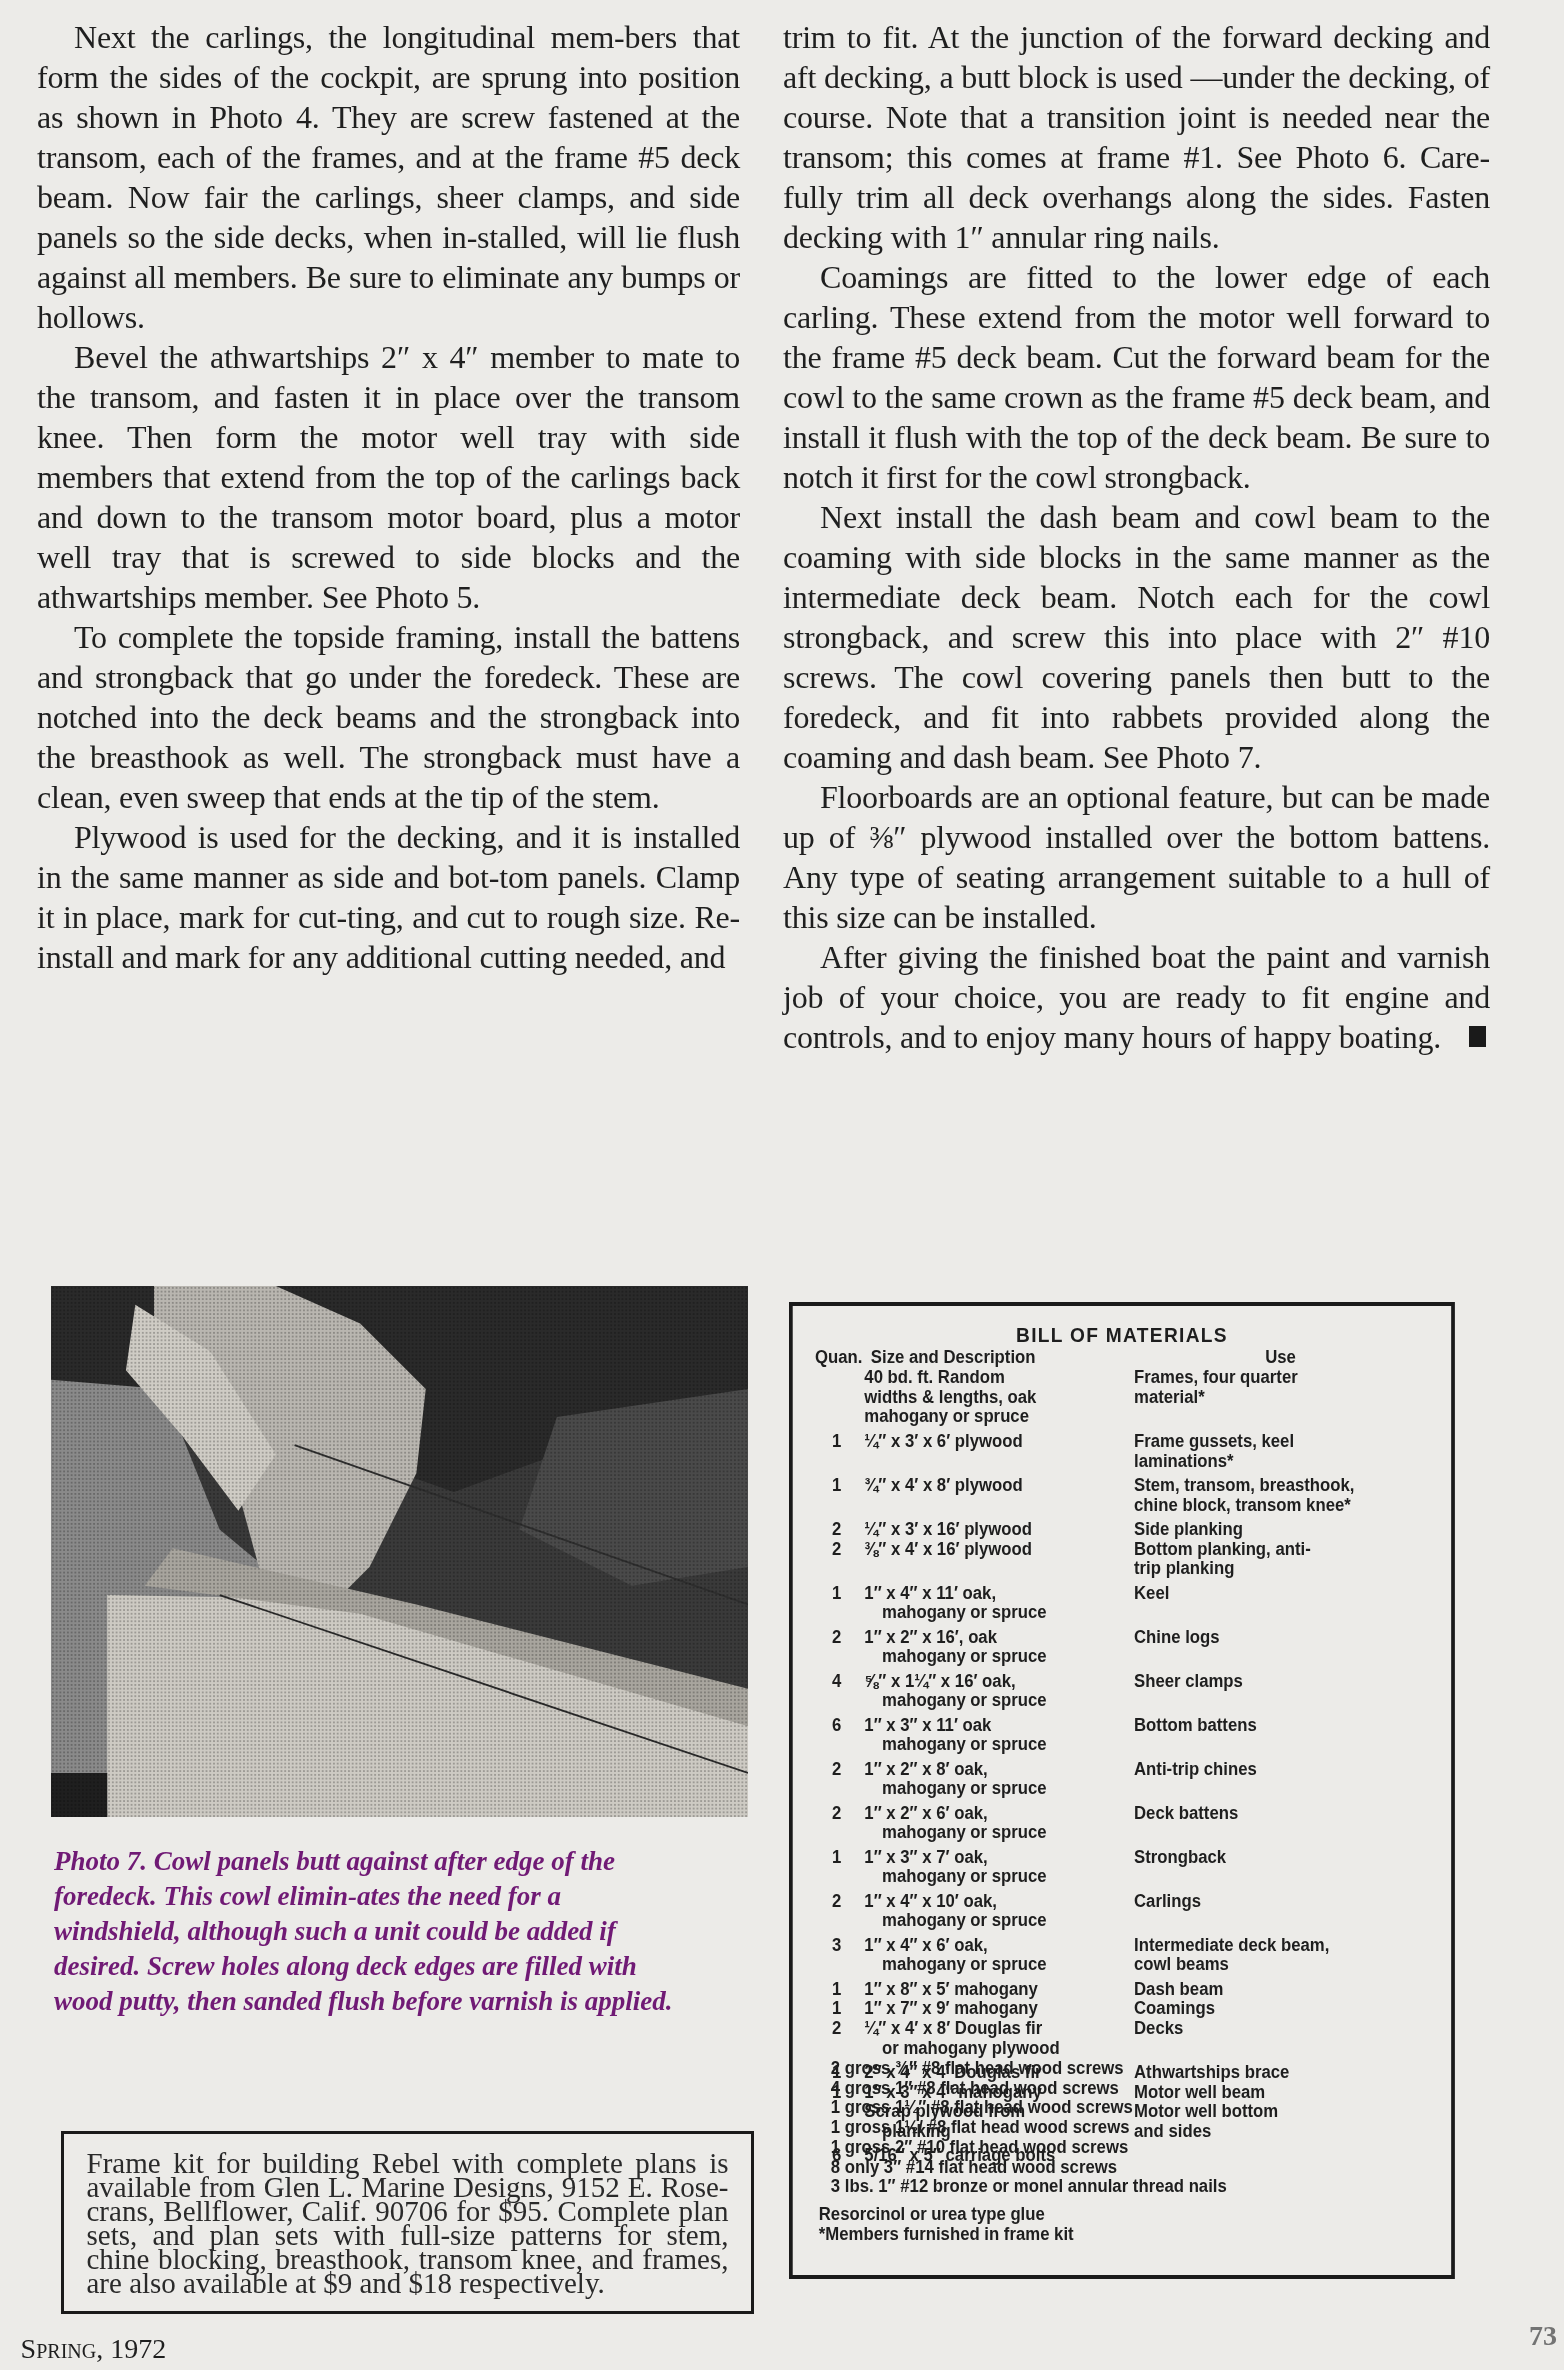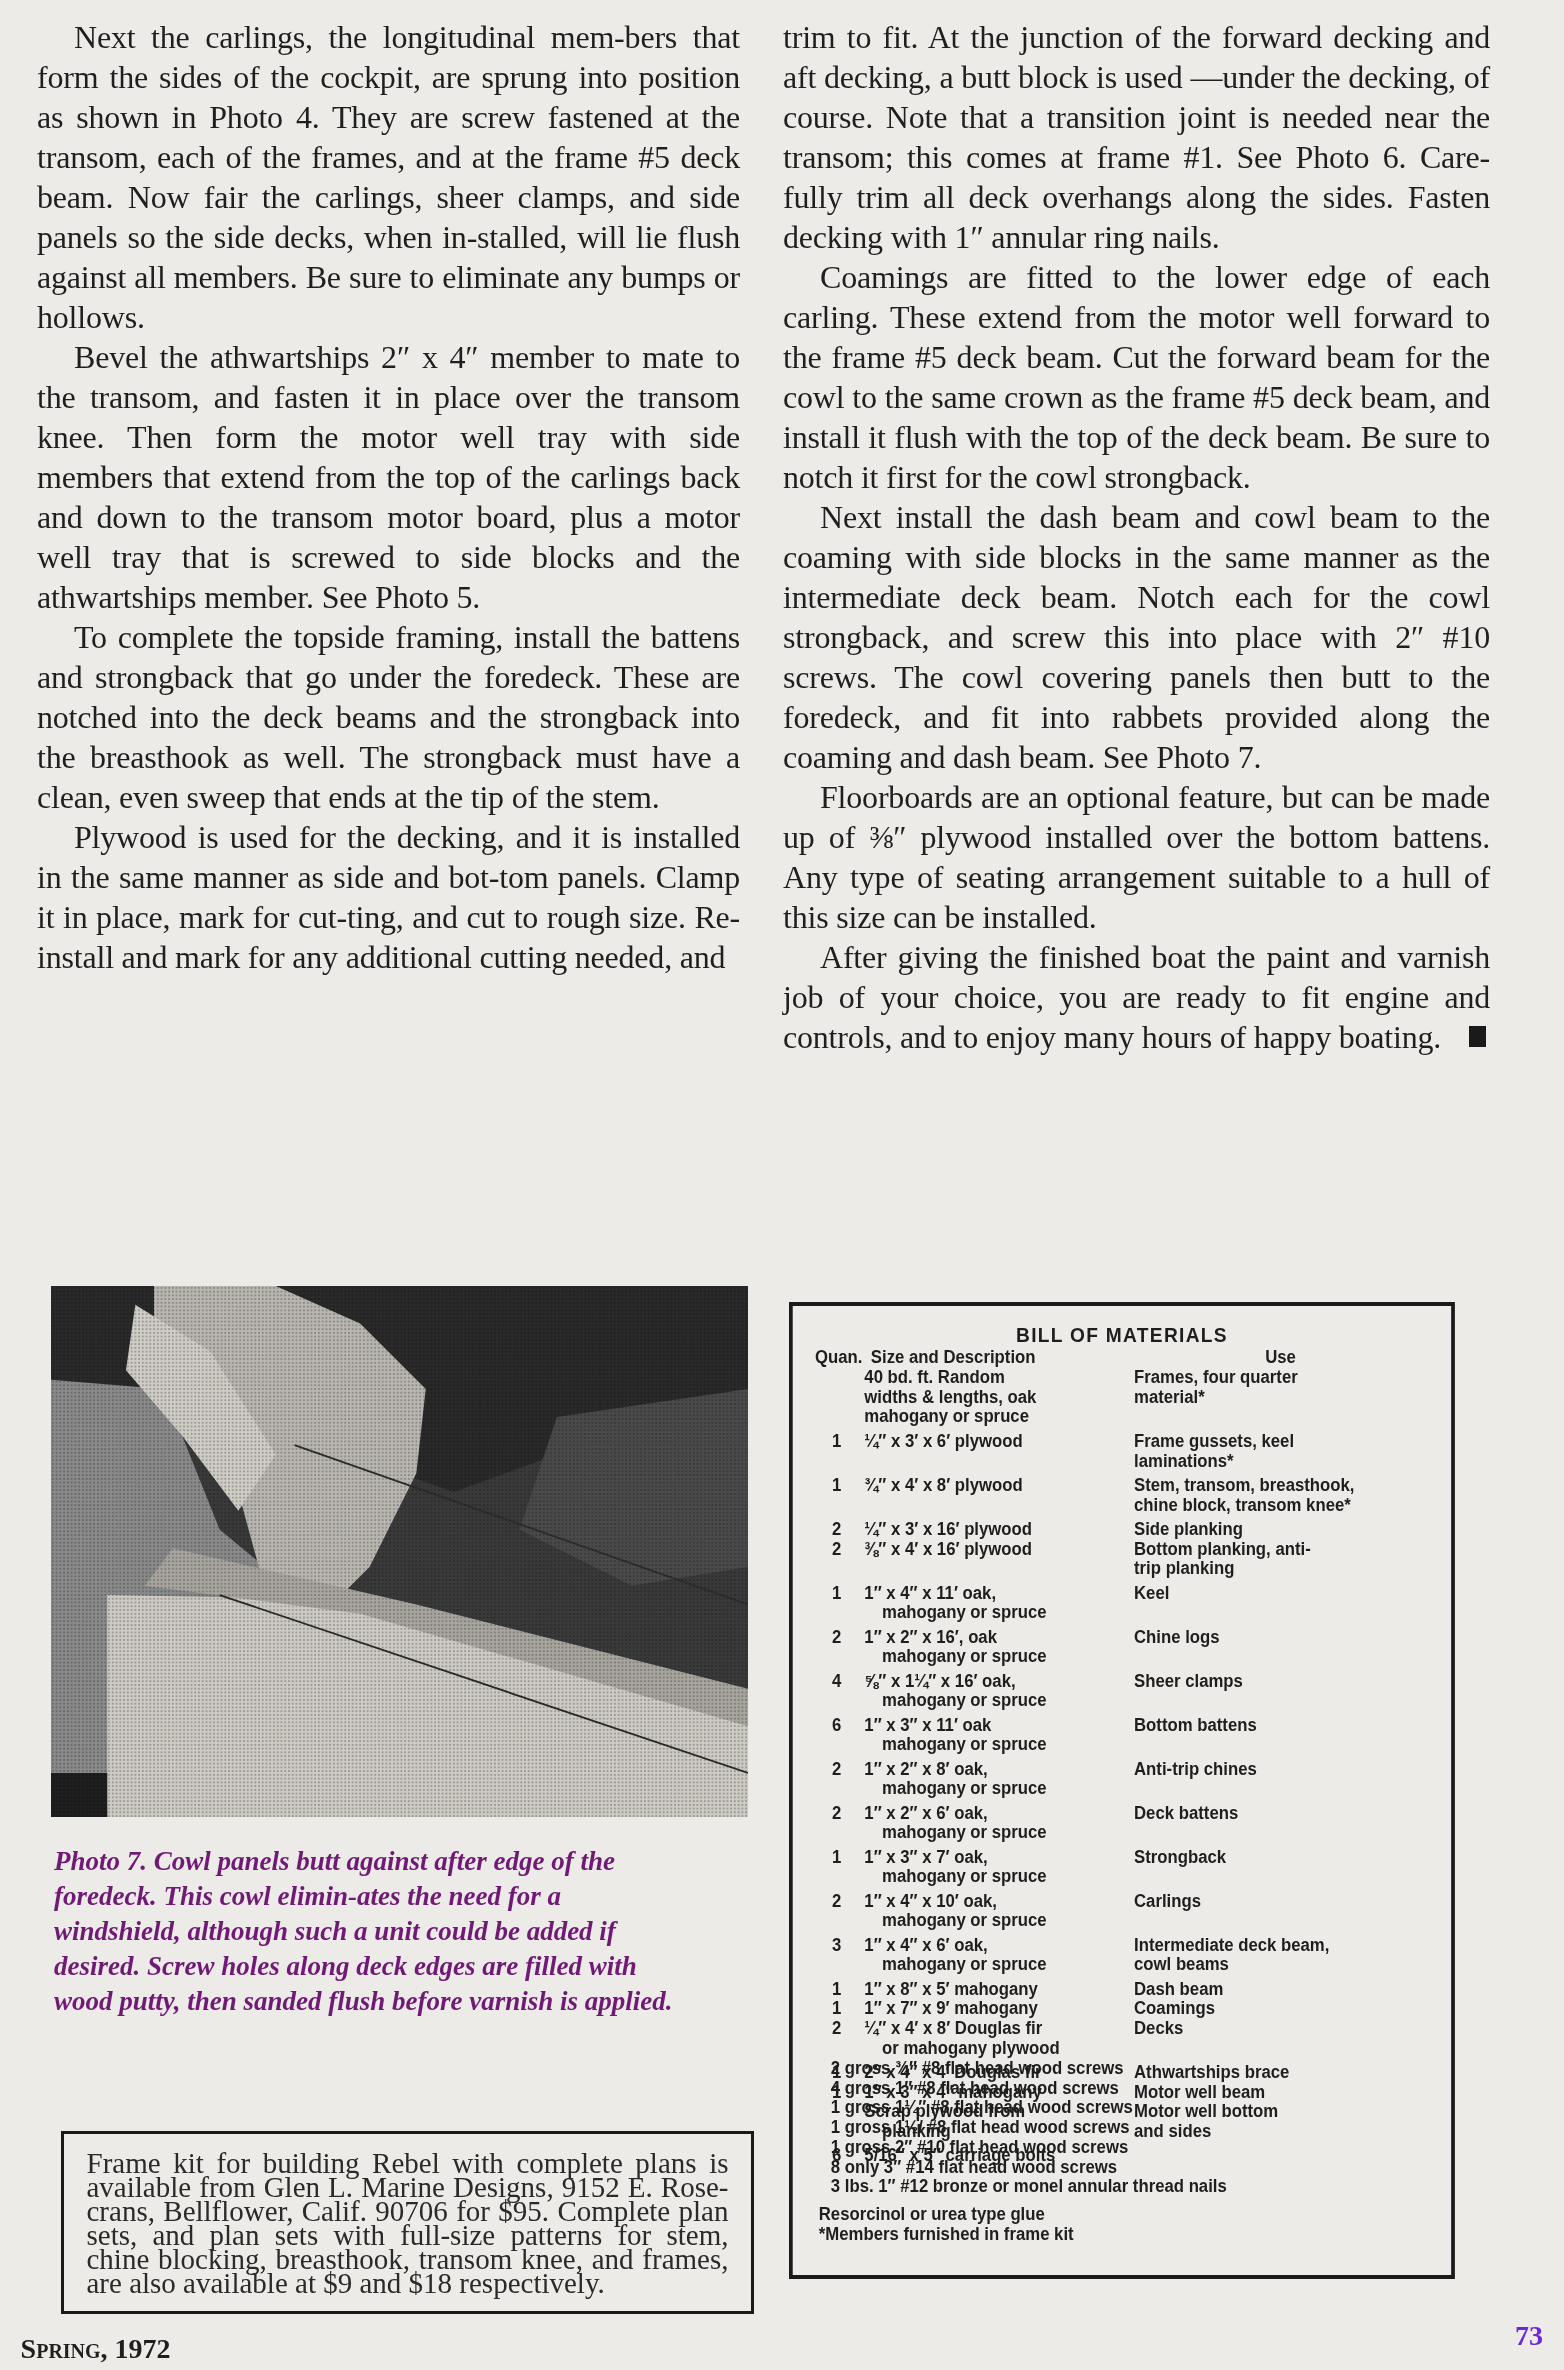--- a/index.html
+++ b/index.html
@@ -67,25 +67,25 @@
   .bom-row .q { position: absolute; left: 37px; top: 0; width: 20.6px; text-align: center; }
   .bom-row .d { margin-left: 77px; width: 253px; white-space: pre-line; }
   .bom-row .d .cont { display: block; padding-left: 19px; }
   .bom-row .u { position: absolute; left: 367px; top: 0; width: 309px; white-space: pre-line; }
   .bom-hw { position: absolute; left: 41px; top: 753px; }
   .bom-hw div { white-space: nowrap; }
   .bom-notes { position: absolute; left: 28px; top: 899px; }
 
   .footer-left {
     position: absolute; left: 20.6px; top: 2333px;
-    font-size: 28px; font-weight: bold; font-variant: small-caps; color: #1f1f1f;
+    font-size: 28px; font-weight: normal; font-variant: small-caps; color: #1f1f1f;
   }
   .footer-right {
-    position: absolute; right: 22px; top: 2320px;
-    font-size: 28px; font-weight: bold; color: #6d28d9;
+    position: absolute; right: 8px; top: 2320px;
+    font-size: 28px; font-weight: bold; color: #737373;
   }
 </style>
 </head>
 <body>
 
 <div class="col left" id="col-left">
     <p>Next the carlings, the longitudinal mem-bers that form the sides of the cockpit, are sprung into position as shown in Photo 4. They are screw fastened at the transom, each of the frames, and at the frame #5 deck beam. Now fair the carlings, sheer clamps, and side panels so the side decks, when in-stalled, will lie flush against all members. Be sure to eliminate any bumps or hollows.</p>
     <p>Bevel the athwartships 2″ x 4″ member to mate to the transom, and fasten it in place over the transom knee. Then form the motor well tray with side members that extend from the top of the carlings back and down to the transom motor board, plus a motor well tray that is screwed to side blocks and the athwartships member. See Photo 5.</p>
     <p>To complete the topside framing, install the battens and strongback that go under the foredeck. These are notched into the deck beams and the strongback into the breasthook as well. The strongback must have a clean, even sweep that ends at the tip of the stem.</p>
     <p>Plywood is used for the decking, and it is installed in the same manner as side and bot-tom panels. Clamp it in place, mark for cut-ting, and cut to rough size. Re-install and mark for any additional cutting needed, and</p>

